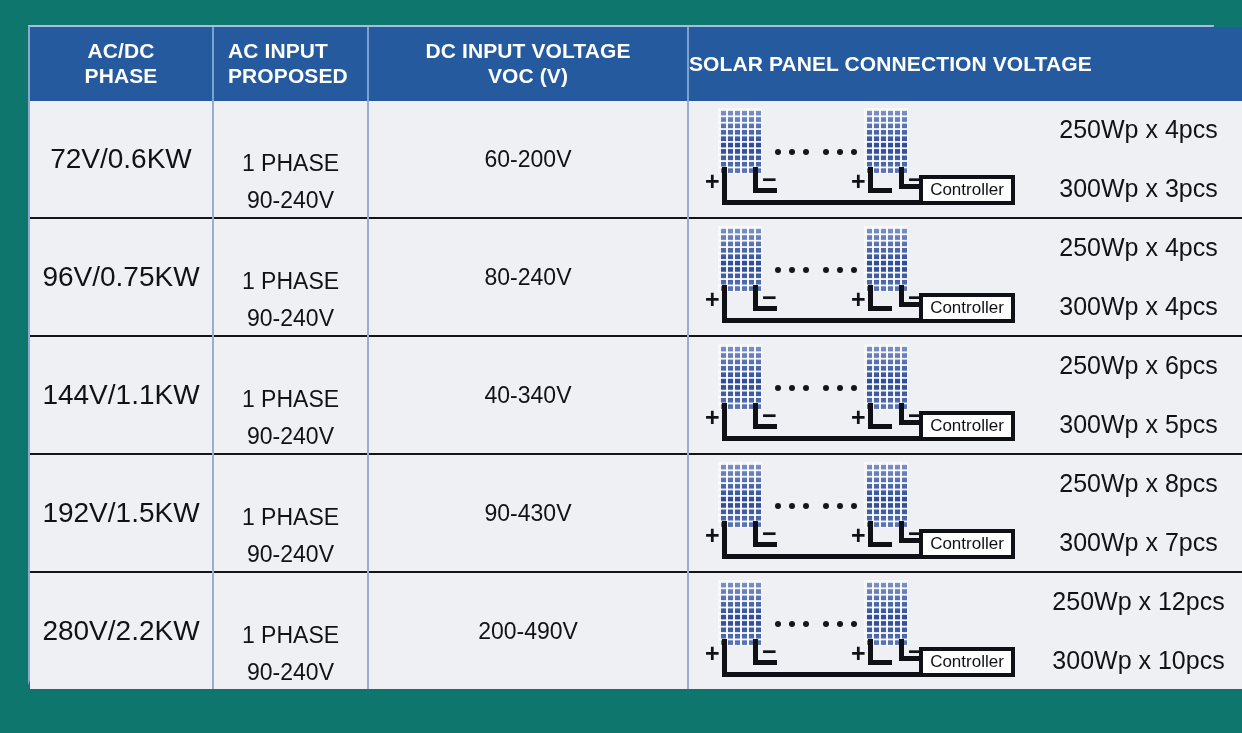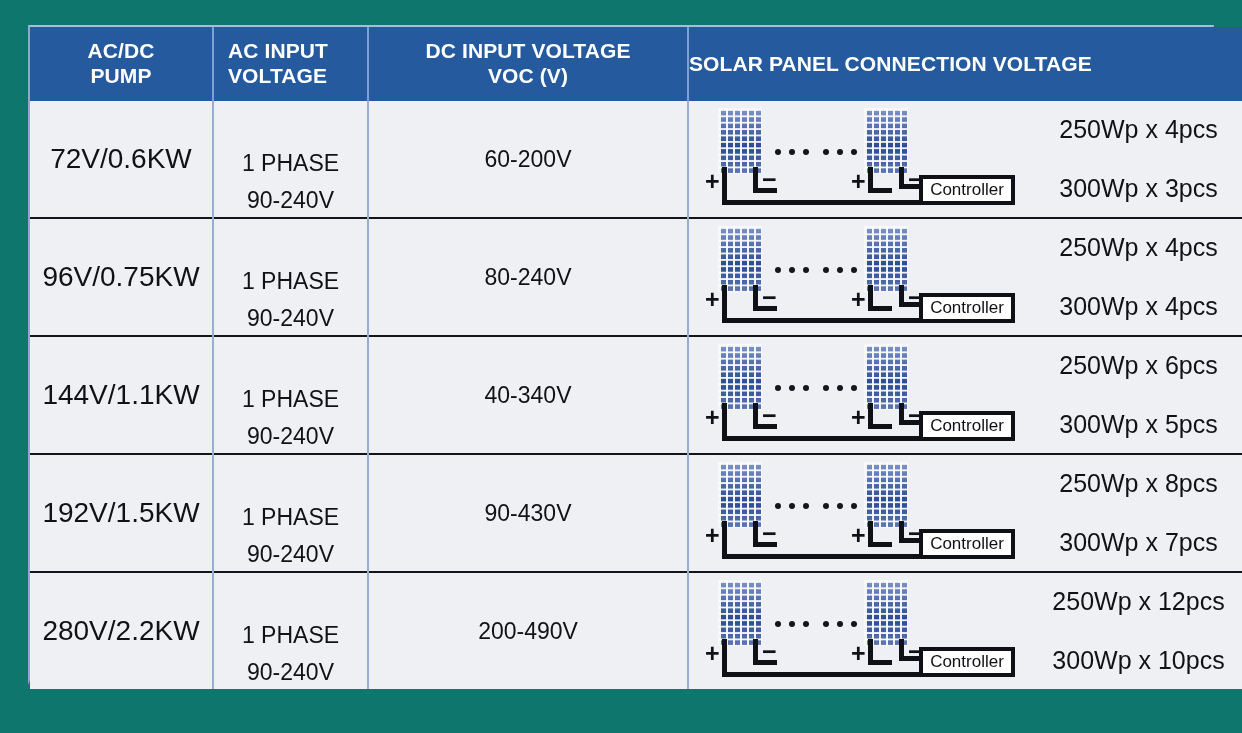--- a/index.html
+++ b/index.html
@@ -181,25 +181,25 @@
 </head>
 <body>
 
 <div id="page">
   <div class="table-frame">
     <table class="tbl">
       <thead>
         <tr>
           <th class="h-pump c-pump">
             <span>AC/DC</span><br>
-            <span>PUMP</span>
+            <span>PHASE</span>
           </th>
           <th class="h-ac c-ac">
             <span>AC INPUT</span><br>
-            <span>VOLTAGE</span>
+            <span>PROPOSED</span>
           </th>
           <th class="h-dc c-dc">
             <span>DC INPUT VOLTAGE</span><br>
             <span>VOC (V)</span>
           </th>
           <th class="h-solar c-solar">
             <span>SOLAR PANEL CONNECTION VOLTAGE</span>
           </th>
         </tr>
       </thead>

